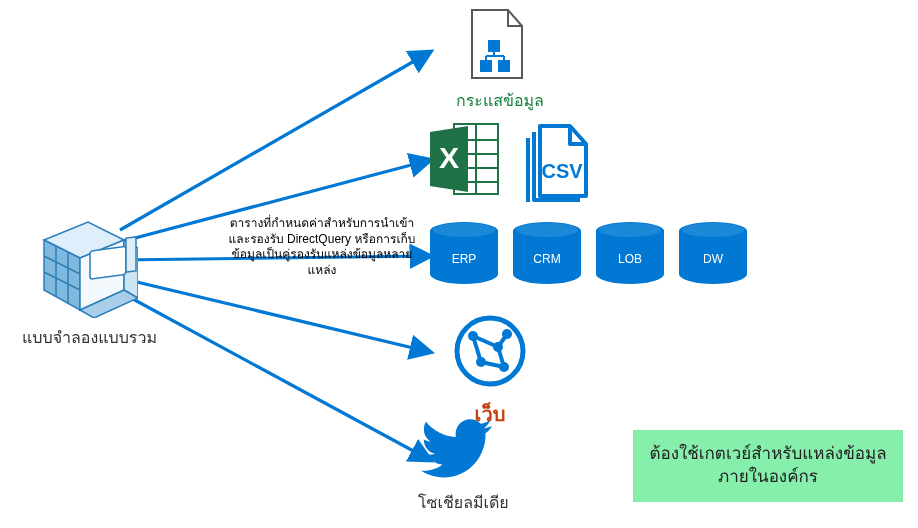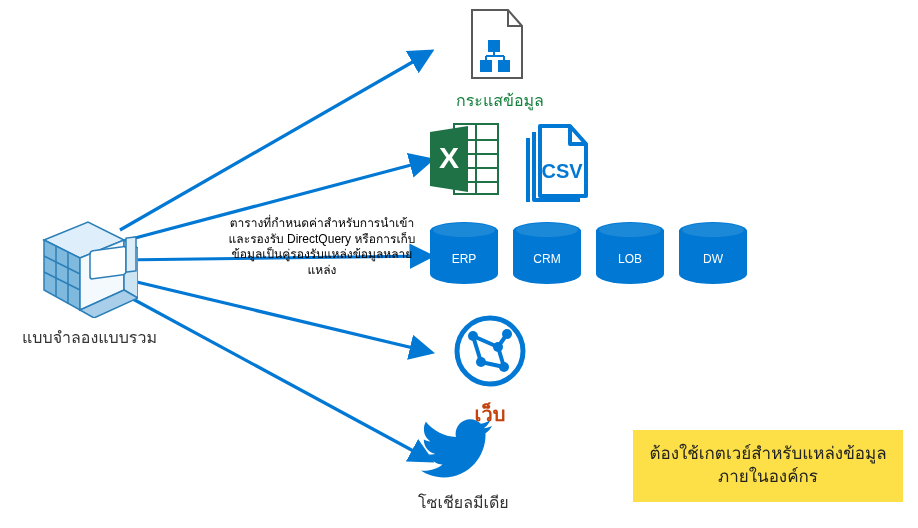--- a/index.html
+++ b/index.html
@@ -142,21 +142,21 @@
     color: #333;
     margin-top: 4px;
   }
   
   .gateway-note {
     position: absolute;
     left: 633px;
     top: 430px;
     width: 270px;
     height: 72px;
-    background: #fde047;
+    background: #86efac;
     display: flex;
     align-items: center;
     justify-content: center;
     font-size: 17px;
     color: #222;
     text-align: center;
     line-height: 1.35;
     padding: 8px 14px;
   }
 </style>

